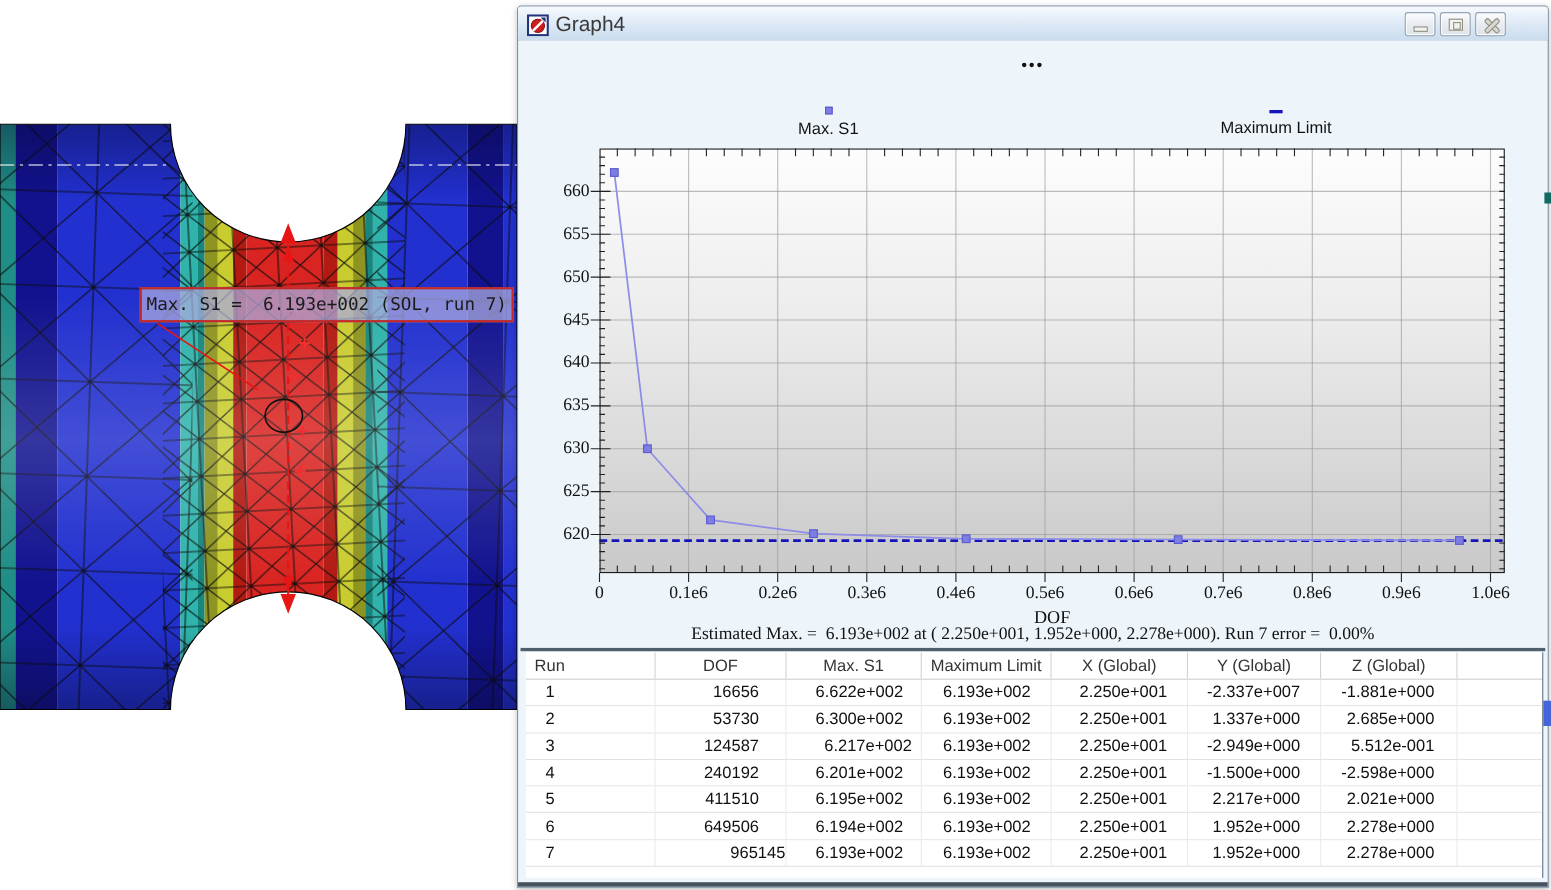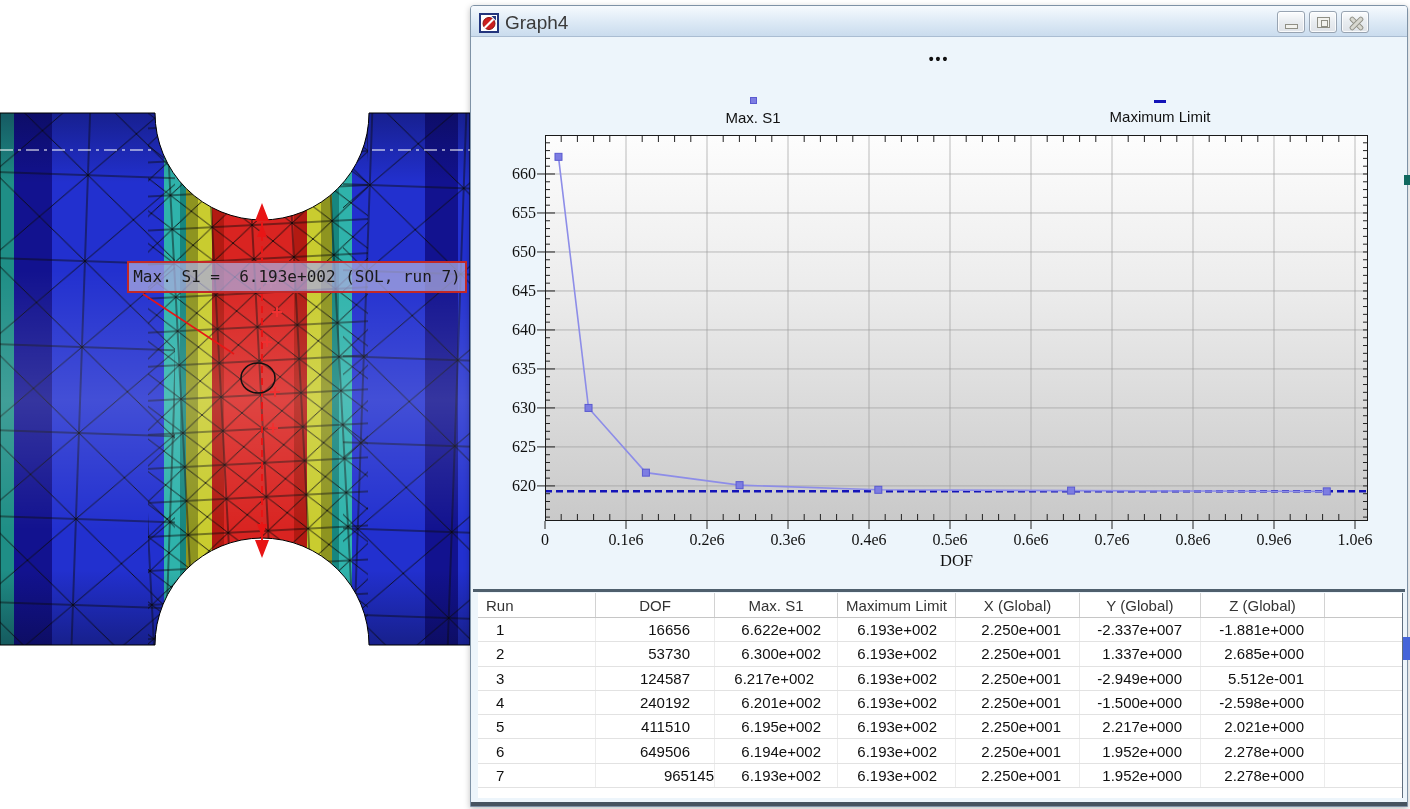--- a/index.html
+++ b/index.html
@@ -436,20 +436,21 @@
           <span class="xlab" style="left:280px">0.3e6</span>
           <span class="xlab" style="left:361px">0.4e6</span>
           <span class="xlab" style="left:442px">0.5e6</span>
           <span class="xlab" style="left:523px">0.6e6</span>
           <span class="xlab" style="left:604px">0.7e6</span>
           <span class="xlab" style="left:685px">0.8e6</span>
           <span class="xlab" style="left:766px">0.9e6</span>
           <span class="xlab" style="left:847px">1.0e6</span>
         </div>
       <div class="xaxis-title">DOF</div>
+      <div class="estimated">Estimated Max. =  6.193e+002 at ( 2.250e+001, 1.952e+000, 2.278e+000). Run 7 error =  0.00%</div>
       <div class="splitter"></div>
       <div id="minmax-table">
           <div class="tr head" style="grid-template-columns:118px 119px 123px 118px 124px 121px 124px 77px">
             <div class="td h0">Run</div>
             <div class="td h1">DOF</div>
             <div class="td h2">Max. S1</div>
             <div class="td h3">Maximum Limit</div>
             <div class="td h4">X (Global)</div>
             <div class="td h5">Y (Global)</div>
             <div class="td h6">Z (Global)</div>
@@ -471,21 +472,21 @@
             <div class="td c2" style="padding-right:16px">6.300e+002</div>
             <div class="td c3" style="padding-right:18px">6.193e+002</div>
             <div class="td c4" style="padding-right:18px">2.250e+001</div>
             <div class="td c5" style="padding-right:18px">1.337e+000</div>
             <div class="td c6" style="padding-right:20px">2.685e+000</div>
             <div class="td c7" style="padding-right:0px"></div>
           </div>
           <div class="tr" style="grid-template-columns:118px 119px 123px 118px 124px 121px 124px 77px">
             <div class="td c0" style="">3</div>
             <div class="td c1" style="padding-right:24px">124587</div>
-            <div class="td c2" style="padding-right:23px">6.217e+002</div>
+            <div class="td c2" style="padding-right:8px">6.217e+002</div>
             <div class="td c3" style="padding-right:18px">6.193e+002</div>
             <div class="td c4" style="padding-right:18px">2.250e+001</div>
             <div class="td c5" style="padding-right:18px">-2.949e+000</div>
             <div class="td c6" style="padding-right:20px">5.512e-001</div>
             <div class="td c7" style="padding-right:0px"></div>
           </div>
           <div class="tr" style="grid-template-columns:118px 119px 123px 118px 124px 121px 124px 77px">
             <div class="td c0" style="">4</div>
             <div class="td c1" style="padding-right:24px">240192</div>
             <div class="td c2" style="padding-right:16px">6.201e+002</div>

